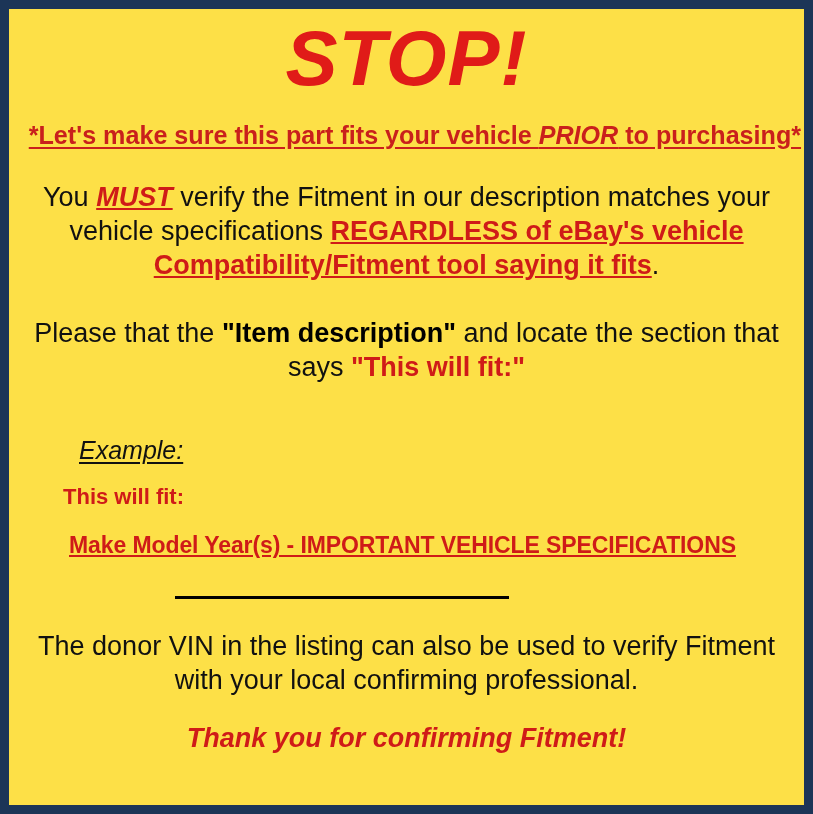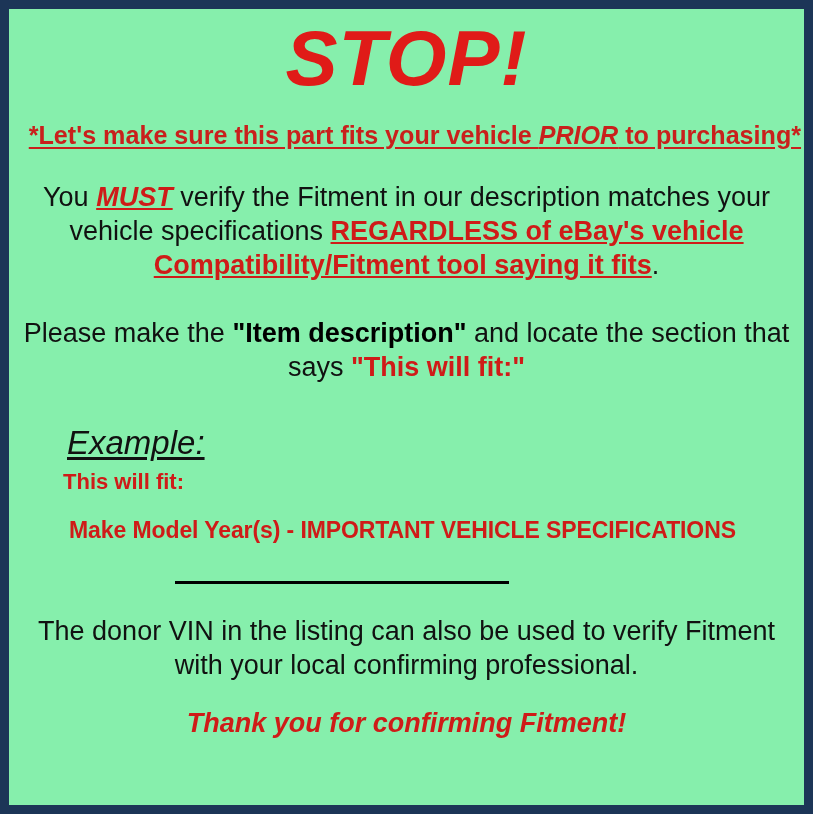--- a/index.html
+++ b/index.html
@@ -11,21 +11,21 @@
     width: 813px;
     height: 814px;
     font-family: "Liberation Sans", sans-serif;
     overflow: hidden;
   }
   #fitment-notice {
     position: relative;
     box-sizing: border-box;
     width: 813px;
     height: 814px;
-    background: #86efac;
+    background: #fde047;
     border: 9px solid #1c3557;
     padding: 0 14px;
     display: block;
   }
   .inner {
     box-sizing: border-box;
     width: 100%;
     height: 100%;
     text-align: center;
     color: #000000;
@@ -96,22 +96,22 @@
     text-underline-offset: 2px;
   }
 
   
   .example-block {
     text-align: left;
     padding-left: 40px;
     padding-top: 36px;
   }
   .example-label {
-    margin: 4px;
-    font-size: 33px;
+    margin: 16px;
+    font-size: 25px;
     font-style: italic;
     color: #111111;
     text-decoration: underline;
     text-underline-offset: 3px;
     display: inline-block;
   }
   .example-fit {
     margin: 0;
     padding-top: 3px;
     font-size: 22px;
@@ -119,20 +119,21 @@
     color: #cf1b18;
   }
   .example-spec {
     margin: 0;
     padding-top: 22px;
     padding-left: 6px;
     font-size: 23px;
     font-weight: bold;
     color: #cf1b18;
     letter-spacing: -0.1px;
+    text-decoration: underline;
   }
 
   
   .divider-wrap {
     padding-top: 26px;
     height: 4px;
     text-align: center;
   }
   .divider {
     display: inline-block;
@@ -157,21 +158,21 @@
 
 <div id="fitment-notice">
   <div class="inner">
 
     <div class="stop-title">STOP!</div>
 
     <div class="tagline"><span>*Let's make sure this part fits your vehicle </span><span class="it">PRIOR</span><span> to purchasing*</span></div>
 
     <div class="para p-must"><span>You </span><span class="must">MUST</span><span> verify the Fitment in our description matches your vehicle specifications </span><span class="regardless">REGARDLESS of eBay's vehicle Compatibility/Fitment tool saying it fits</span><span>.</span></div>
 
-    <div class="para p-desc"><span>Please make the </span><span class="blk-b">"Item description"</span><span> and locate the section that says </span><span class="red-b">"This will fit:"</span></div>
+    <div class="para p-desc"><span>Please that the </span><span class="blk-b">"Item description"</span><span> and locate the section that says </span><span class="red-b">"This will fit:"</span></div>
 
     <div class="example-block">
       <div>
         <span class="example-label">Example:</span>
       </div>
       <div class="example-fit">This will fit:</div>
       <div class="example-spec">Make Model Year(s) - IMPORTANT VEHICLE SPECIFICATIONS</div>
     </div>
 
     <div class="divider-wrap">

